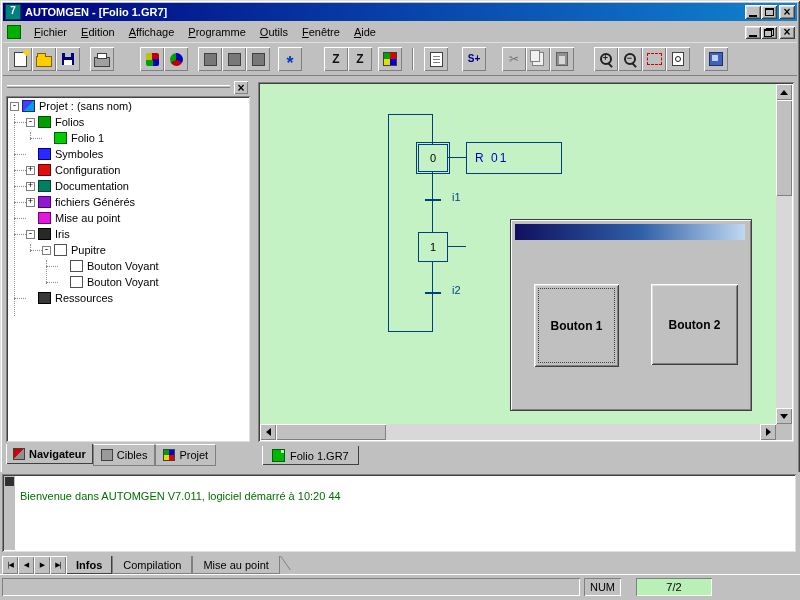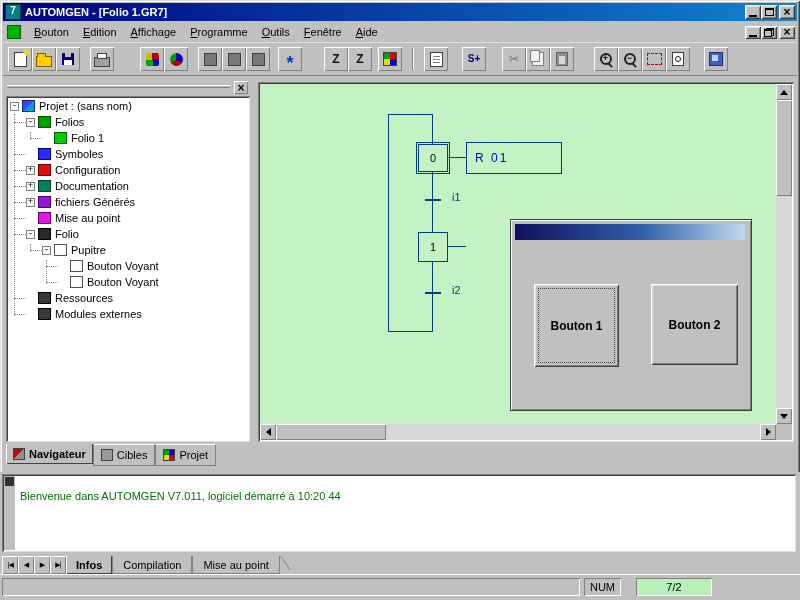--- a/index.html
+++ b/index.html
@@ -173,21 +173,21 @@
           <i class="g-max"></i>
         </div>
       <div class="wbtn raised gap">
           <i class="g-close"></i>
         </div>
     </div>
   </div>
 
   <div class="ab menubar">
     <div class="mdidoc"></div>
-    <span class="mitem">Bouton</span>
+    <span class="mitem">Fichier</span>
     <span class="mitem">Edition</span>
     <span class="mitem">Affichage</span>
     <span class="mitem">Programme</span>
     <span class="mitem">Outils</span>
     <span class="mitem">Fenêtre</span>
     <span class="mitem">Aide</span>
     <div class="wbtns">
       <div class="wbtn raised" style="height:13px">
           <i class="g-min"></i>
         </div>
@@ -327,21 +327,21 @@
           <span>fichiers Générés</span>
         </div>
         <div class="trow l1">
           <span class="expand"></span>
           <span class="ticon" style="background:#e018e0;border:1px solid #700070"></span>
           <span>Mise au point</span>
         </div>
         <div class="trow l1">
           <span class="expand">-</span>
           <span class="ticon" style="background:#282828;border:1px solid #000"></span>
-          <span>Folio</span>
+          <span>Iris</span>
         </div>
         <div class="trow l2">
           <span class="expand">-</span>
           <span class="ticon" style="background:#ffffff;border:1px solid #505050"></span>
           <span>Pupitre</span>
         </div>
         <div class="trow l3">
           <span class="expand"></span>
           <span class="ticon" style="background:#ffffff;border:1px solid #505050"></span>
           <span>Bouton Voyant</span>
@@ -349,25 +349,20 @@
         <div class="trow l3">
           <span class="expand"></span>
           <span class="ticon" style="background:#ffffff;border:1px solid #505050"></span>
           <span>Bouton Voyant</span>
         </div>
         <div class="trow l1">
           <span class="expand"></span>
           <span class="ticon" style="background:#383838;border:1px solid #000"></span>
           <span>Ressources</span>
         </div>
-        <div class="trow l1">
-          <span class="expand"></span>
-          <span class="ticon" style="background:#383838;border:1px solid #000"></span>
-          <span>Modules externes</span>
-        </div>
       </div>
     </div>
     <div class="ltabs">
       <div class="ltab active">
         <i class="tabicon nav"></i>
         <span>Navigateur</span>
       </div>
       <div class="ltab">
         <i class="tabicon cib"></i>
         <span>Cibles</span>
@@ -433,20 +428,26 @@
           </div>
         <div class="thumbh rk"></div>
         <div class="sbtn rk" style="left:500px;top:0">
             <i class="arr right"></i>
           </div>
       </div>
       <div class="sbcorner"></div>
     </div>
   </div>
 
+  <div class="ab fstrip">
+    <div class="ftab">
+      <i class="ficon"></i>
+      <span>Folio 1.GR7</span>
+    </div>
+  </div>
 
   <div class="ab console">
     <div class="conwhite sk2">
       <div class="congut">
         <div class="congrip"></div>
       </div>
       <div class="conmsg">Bienvenue dans AUTOMGEN V7.011, logiciel démarré à 10:20 44</div>
     </div>
     <div class="ctabs">
       <div class="cnav rk">

